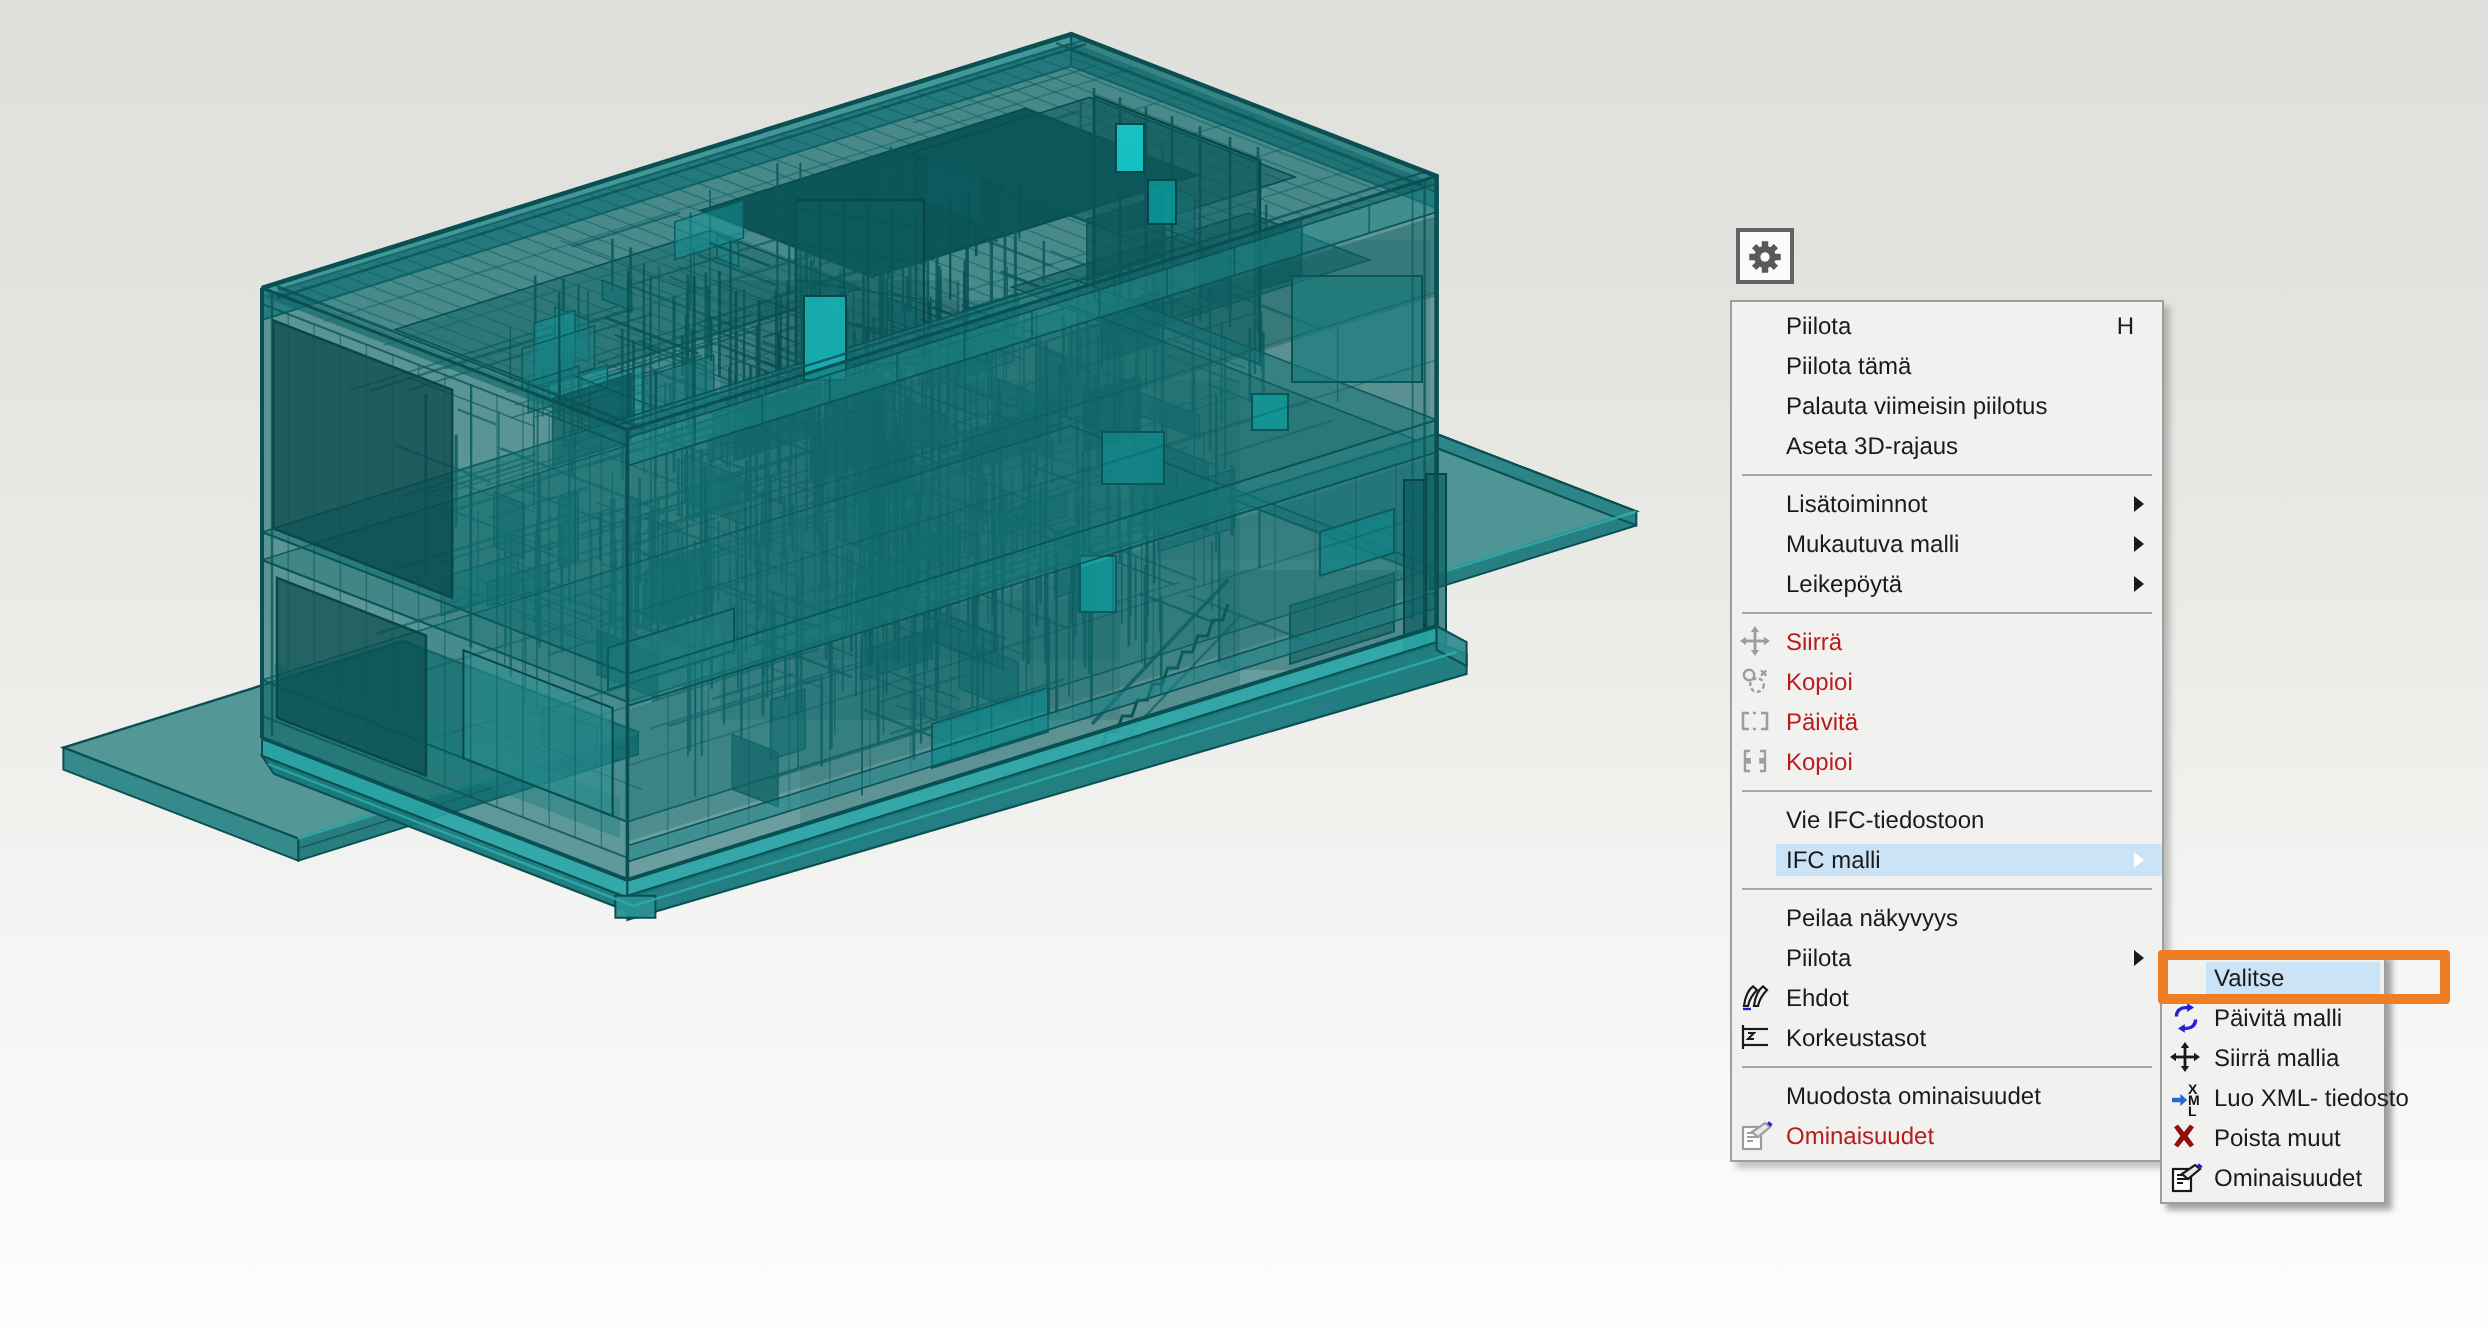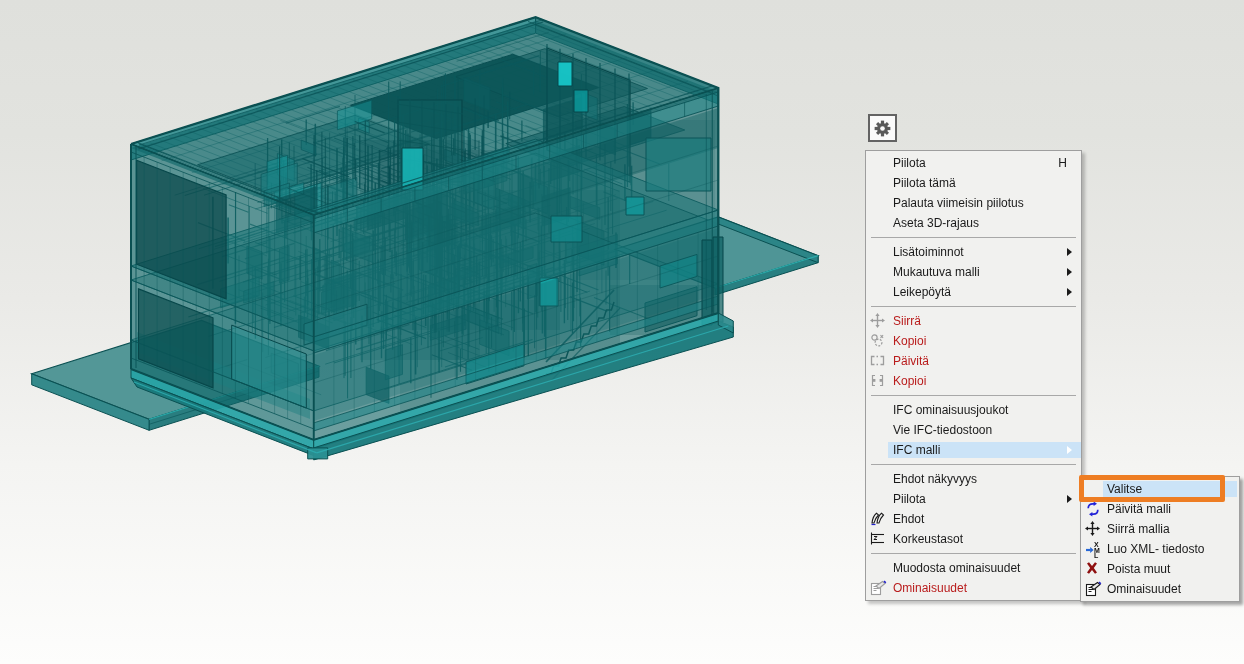--- a/index.html
+++ b/index.html
@@ -1,20 +1,20 @@
 <!DOCTYPE html>
 <html><head><meta charset="utf-8">
 <style>
 *{margin:0;padding:0;box-sizing:border-box}
 html,body{width:1244px;height:664px;overflow:hidden}
 body{font-family:"Liberation Sans",sans-serif;
 background:linear-gradient(180deg,#dfe0dc 0%,#e2e3df 20%,#eaeae7 45%,#f4f4f2 70%,#fdfdfc 100%);position:relative}
 .gearbtn{position:absolute;left:868px;top:114px;width:29px;height:28px;background:#fafafa;border:2px solid #636363;display:flex;align-items:center;justify-content:center}
 .menu{position:absolute;left:865px;top:150px;width:217px;background:#f1f1ef;border:1px solid #9e9e9e;padding:2px 0;box-shadow:3px 3px 3px rgba(0,0,0,0.22)}
-.submenu{position:absolute;left:1080px;top:476px;width:160px;background:#f1f1ef;border:1px solid #9e9e9e;padding:2px 0;box-shadow:3px 3px 3px rgba(0,0,0,0.35)}
+.submenu{position:absolute;left:1080px;top:476px;width:113px;background:#f1f1ef;border:1px solid #9e9e9e;padding:2px 0;box-shadow:3px 3px 3px rgba(0,0,0,0.35)}
 .row{position:relative;height:20px;line-height:20px;font-size:12px;color:#1a1a1a;white-space:nowrap}
 .menu .row{padding-left:27px}
 .submenu .row{padding-left:26px}
 .row.dis{color:#b91c1c}
 .sep{height:0;border-top:1px solid #a8a8a8;margin:4px 5px 4px 5px}
 .sc{position:absolute;right:14px;top:0}
 .arr{position:absolute;right:9px;top:6px;width:0;height:0;border-left:5px solid #1a1a1a;border-top:4px solid transparent;border-bottom:4px solid transparent}
 .warr{border-left-color:#fff;z-index:3}
 .ric{position:absolute;left:4px;top:2px;width:18px;height:16px}
 .ric svg{display:block}
@@ -1156,25 +1156,24 @@
       </span><span class="lbl">Päivitä</span></div>
 <div class="row dis"><span class="ric">
         <svg width="15" height="15" viewBox="0 0 15 15" fill="none" stroke="#9d9d9d" stroke-width="1.2">
           <path d="M5 2.5H2.5v10H5"></path>
           <path d="M10 2.5h2.5v10H10"></path>
           <rect x="3" y="6" width="2.4" height="2.8" fill="#9d9d9d" stroke="none"></rect>
           <rect x="9.6" y="6" width="2.4" height="2.8" fill="#9d9d9d" stroke="none"></rect>
         </svg>
       </span><span class="lbl">Kopioi</span></div>
 <div class="sep"></div>
-<div class="row"><span class="lbl">IFC ominaisuusjoukot</span></div>
 <div class="row"><span class="lbl">Vie IFC-tiedostoon</span></div>
 <div class="row"><span class="hlbg"></span><span class="lbl">IFC malli</span><span class="arr warr"></span></div>
 <div class="sep"></div>
-<div class="row"><span class="lbl">Ehdot näkyvyys</span></div>
+<div class="row"><span class="lbl">Peilaa näkyvyys</span></div>
 <div class="row"><span class="lbl">Piilota</span><span class="arr"></span></div>
 <div class="row"><span class="ric">
         <svg width="16" height="15" viewBox="0 0 16 15" fill="none">
           <path d="M2 12 C2.5 8 4 4 6.5 2.2 L8.5 4 C6 6.5 4.5 9.5 4 12Z" stroke="#1a1a1a" stroke-width="1.1"></path>
           <path d="M7 12 C7.5 8 9 4 11.5 2.2 L13.5 4 C11 6.5 9.5 9.5 9 12Z" stroke="#1a1a1a" stroke-width="1.1"></path>
           <path d="M1.5 13.5h4" stroke="#2222cc" stroke-width="1.2"></path>
         </svg>
       </span><span class="lbl">Ehdot</span></div>
 <div class="row"><span class="ric">
         <svg width="16" height="15" viewBox="0 0 16 15" fill="none" stroke="#1a1a1a">

